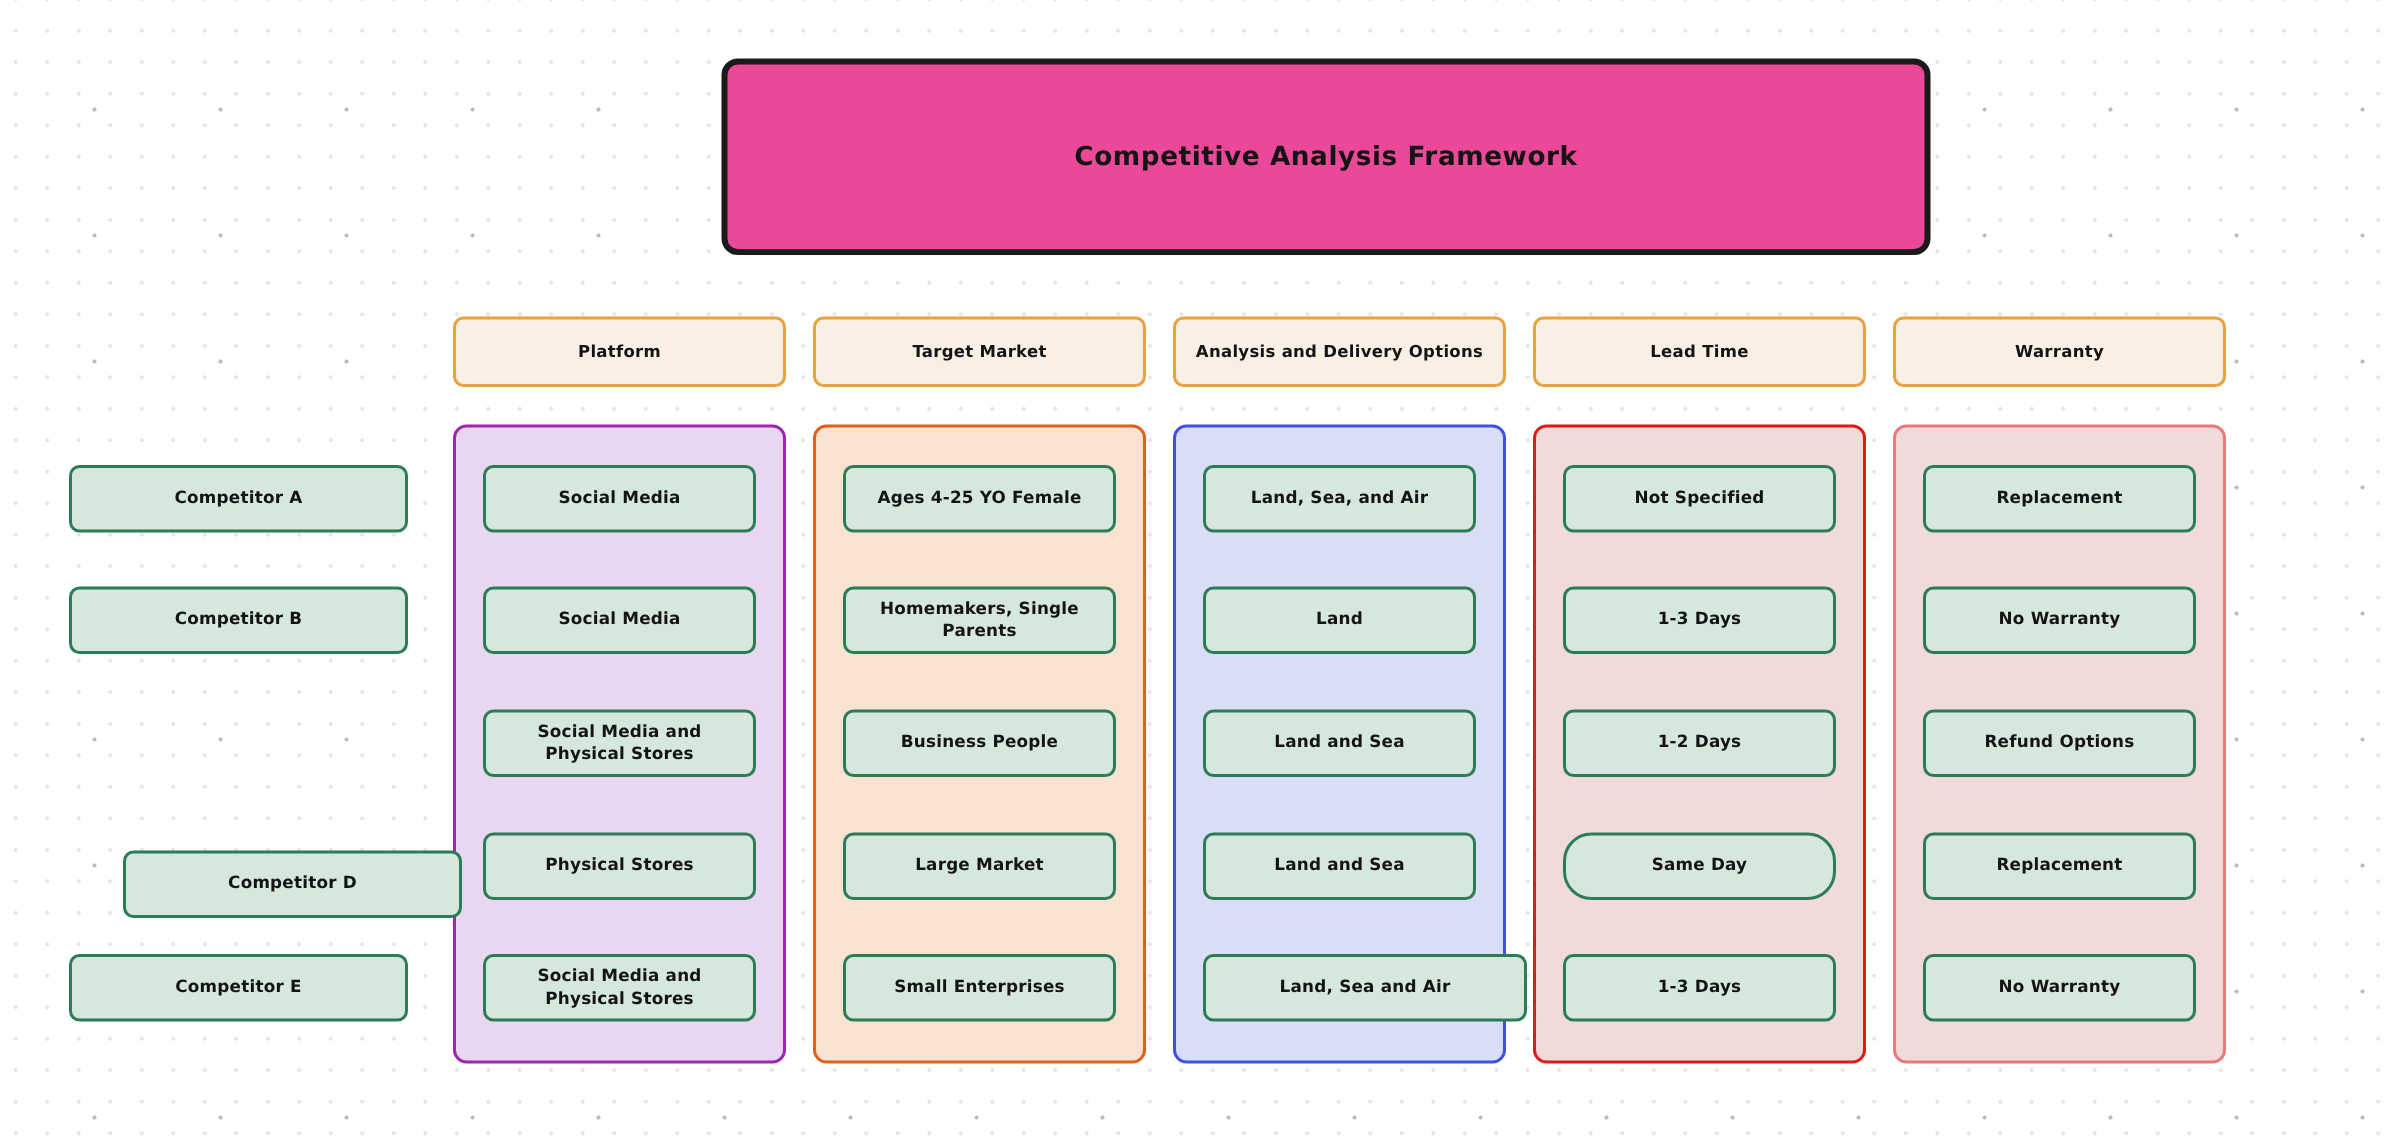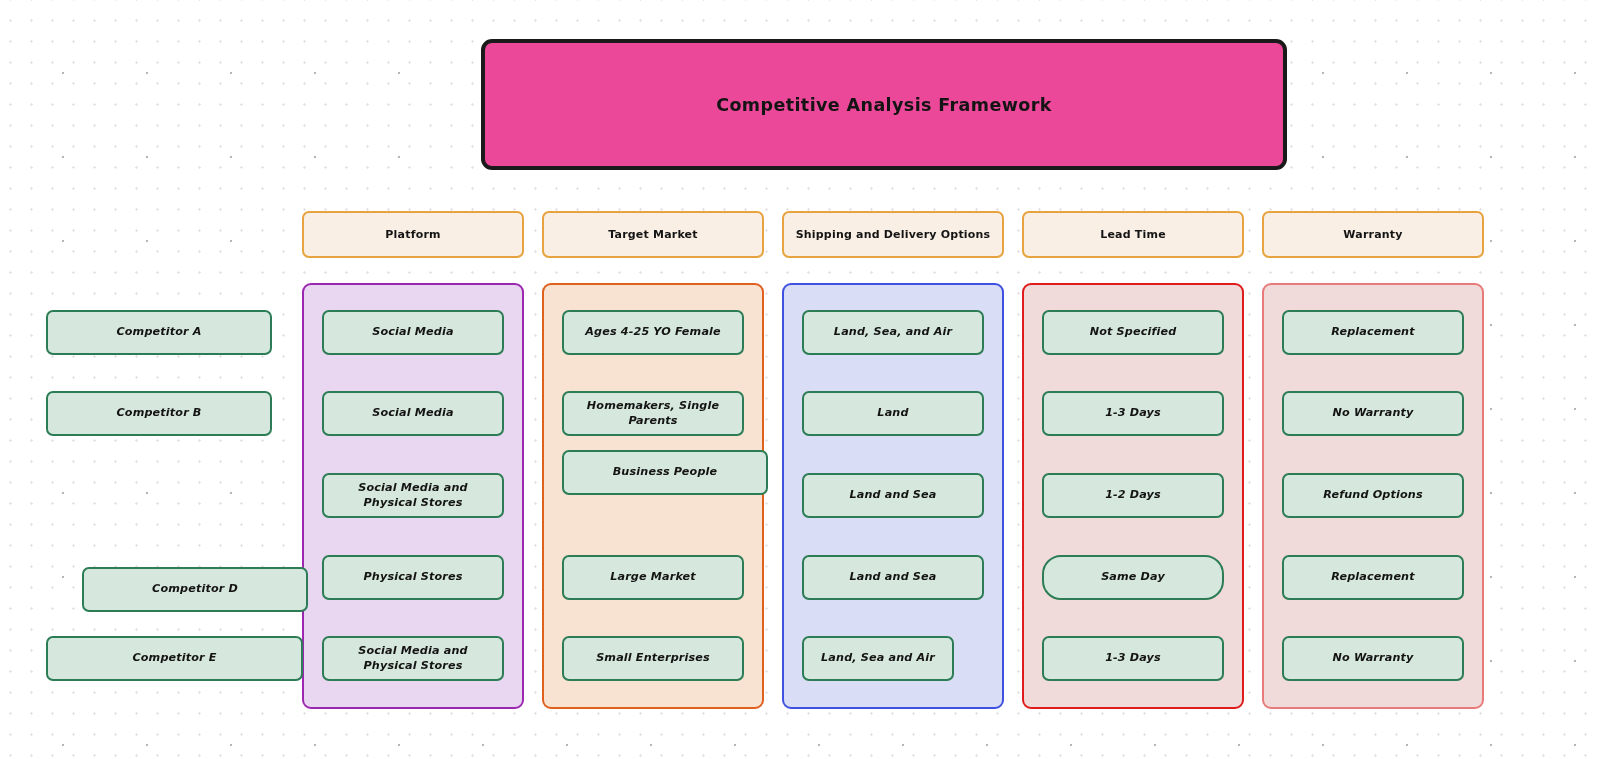--- a/index.html
+++ b/index.html
@@ -97,21 +97,20 @@
     box-sizing: border-box;
     background: #d6e7dd;
     border: 2.4px solid #2c7d55;
     border-radius: 7px;
     display: flex;
     align-items: center;
     justify-content: center;
     text-align: center;
     padding: 0 7px;
     line-height: 1.28;
-    font-style: italic;
   }
   .cell-text {
     font-size: 11.2px;
     font-weight: 700;
     color: #141414;
     letter-spacing: 0.15px;
   }
 </style>
 </head>
 <body>
@@ -123,21 +122,21 @@
   </div>
 
   <div id="headers-layer">
       <div class="hdr" style="left: 302px; width: 222px;">
         <span class="hdr-text">Platform</span>
       </div>
       <div class="hdr" style="left: 542px; width: 222px;">
         <span class="hdr-text">Target Market</span>
       </div>
       <div class="hdr" style="left: 782px; width: 222px;">
-        <span class="hdr-text">Shipping and Delivery Options</span>
+        <span class="hdr-text">Analysis and Delivery Options</span>
       </div>
       <div class="hdr" style="left: 1022px; width: 222px;">
         <span class="hdr-text">Lead Time</span>
       </div>
       <div class="hdr" style="left: 1262px; width: 222px;">
         <span class="hdr-text">Warranty</span>
       </div>
     </div>
 
   <div id="groups-layer">
@@ -151,21 +150,21 @@
   <div class="comp-col" id="competitor-layer">
       <div class="cell" style="left: 0px; top: 27px; width: 226px; height: 45px;">
         <span class="cell-text">Competitor A</span>
       </div>
       <div class="cell" style="left: 0px; top: 108px; width: 226px; height: 45px;">
         <span class="cell-text">Competitor B</span>
       </div>
       <div class="cell" style="left: 0px; top: 284px; width: 226px; height: 45px; margin-left: 36px;">
         <span class="cell-text">Competitor D</span>
       </div>
-      <div class="cell" style="left: 0px; top: 353px; width: 257px; height: 45px;">
+      <div class="cell" style="left: 0px; top: 353px; width: 226px; height: 45px;">
         <span class="cell-text">Competitor E</span>
       </div>
     </div>
 
   <div id="cells-layer">
       <div class="cell" style="left: 322px; top: 310px; width: 182px; height: 45px;">
         <span class="cell-text">Social Media</span>
       </div>
       <div class="cell" style="left: 322px; top: 391px; width: 182px; height: 45px;">
         <span class="cell-text">Social Media</span>
@@ -178,42 +177,42 @@
       </div>
       <div class="cell" style="left: 322px; top: 636px; width: 182px; height: 45px;">
         <span class="cell-text">Social Media and Physical Stores</span>
       </div>
       <div class="cell" style="left: 562px; top: 310px; width: 182px; height: 45px;">
         <span class="cell-text">Ages 4-25 YO Female</span>
       </div>
       <div class="cell" style="left: 562px; top: 391px; width: 182px; height: 45px;">
         <span class="cell-text">Homemakers, Single Parents</span>
       </div>
-      <div class="cell" style="left: 562px; top: 450px; width: 206px; height: 45px;">
+      <div class="cell" style="left: 562px; top: 473px; width: 182px; height: 45px;">
         <span class="cell-text">Business People</span>
       </div>
       <div class="cell" style="left: 562px; top: 555px; width: 182px; height: 45px;">
         <span class="cell-text">Large Market</span>
       </div>
       <div class="cell" style="left: 562px; top: 636px; width: 182px; height: 45px;">
         <span class="cell-text">Small Enterprises</span>
       </div>
       <div class="cell" style="left: 802px; top: 310px; width: 182px; height: 45px;">
         <span class="cell-text">Land, Sea, and Air</span>
       </div>
       <div class="cell" style="left: 802px; top: 391px; width: 182px; height: 45px;">
         <span class="cell-text">Land</span>
       </div>
       <div class="cell" style="left: 802px; top: 473px; width: 182px; height: 45px;">
         <span class="cell-text">Land and Sea</span>
       </div>
       <div class="cell" style="left: 802px; top: 555px; width: 182px; height: 45px;">
         <span class="cell-text">Land and Sea</span>
       </div>
-      <div class="cell" style="left: 802px; top: 636px; width: 152px; height: 45px;">
+      <div class="cell" style="left: 802px; top: 636px; width: 216px; height: 45px;">
         <span class="cell-text">Land, Sea and Air</span>
       </div>
       <div class="cell" style="left: 1042px; top: 310px; width: 182px; height: 45px;">
         <span class="cell-text">Not Specified</span>
       </div>
       <div class="cell" style="left: 1042px; top: 391px; width: 182px; height: 45px;">
         <span class="cell-text">1-3 Days</span>
       </div>
       <div class="cell" style="left: 1042px; top: 473px; width: 182px; height: 45px;">
         <span class="cell-text">1-2 Days</span>

